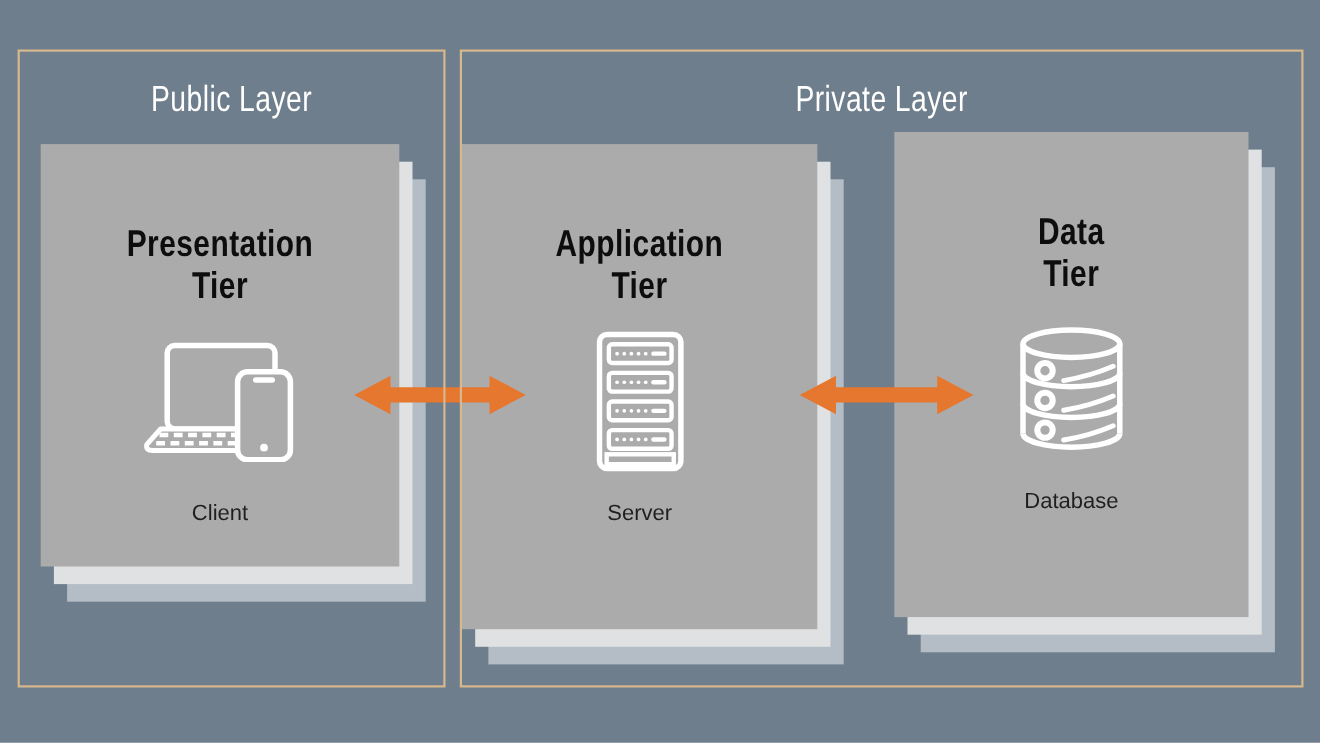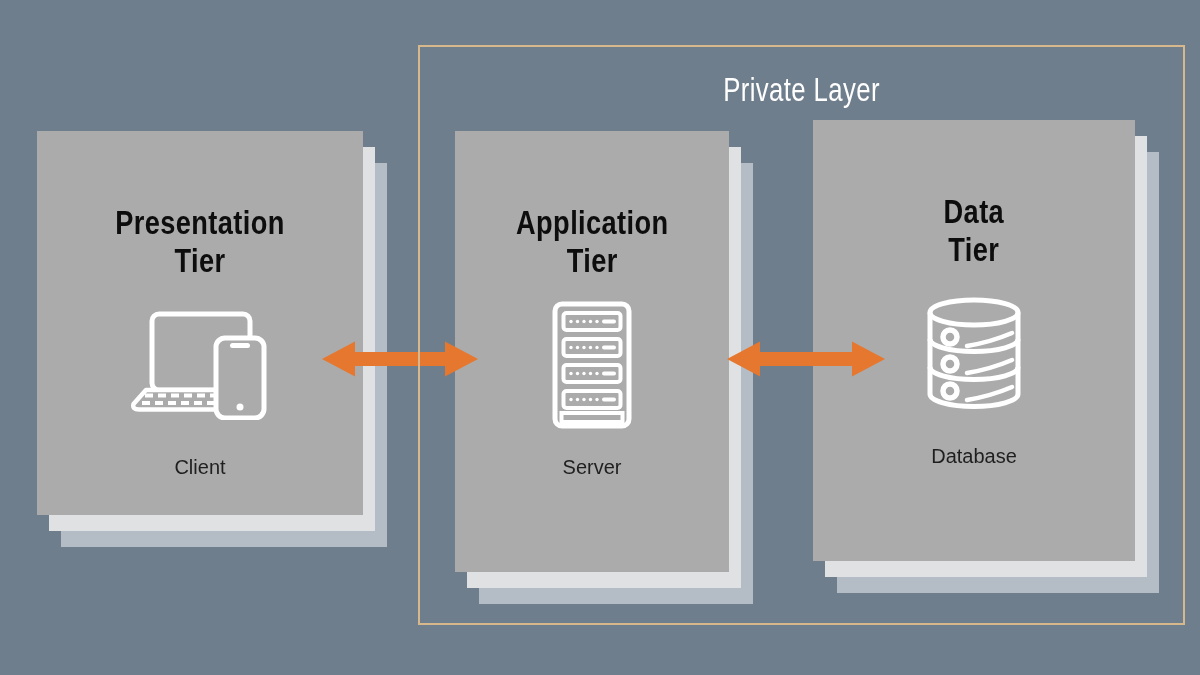--- a/index.html
+++ b/index.html
@@ -40,21 +40,21 @@
   .card-stack{position:absolute;z-index:1;}
   .card-stack .sheet{position:absolute;width:100%;height:100%;}
   .card-stack .back{left:24px;top:32px;background:var(--card-layer-back);}
   .card-stack .mid{left:12px;top:16px;background:var(--card-layer-mid);}
   .card-stack .front{
     left:0;top:0;background:var(--card-front);
     display:flex;flex-direction:column;align-items:center;
     padding-top:72px;
   }
   #card-presentation{left:37px;top:131px;width:326px;height:384px;}
-  #card-application{left:455px;top:131px;width:274px;height:441px;}
+  #card-application{left:420px;top:131px;width:323px;height:441px;}
   #card-data{left:813px;top:120px;width:322px;height:441px;}
 
   .tier-heading{
     color:var(--tier-heading);
     font-size:34px;line-height:38px;font-weight:700;
     text-align:center;white-space:pre-line;
     transform:scaleX(0.8);transform-origin:50% 50%;
     height:76px;letter-spacing:0.5px;
   }
   .icon-holder{
@@ -179,17 +179,20 @@
     <svg width="156" height="36" viewBox="0 0 156 36">
       <polygon points="0,18 33,0.5 33,11 123,11 123,0.5 156,18 123,35.5 123,25 33,25 33,35.5"></polygon>
     </svg>
   </div>
   <div class="arrow" id="arrow-2">
     <svg width="158" height="36" viewBox="0 0 158 36">
       <polygon points="0,18 33,0.5 33,11 125,11 125,0.5 158,18 125,35.5 125,25 33,25 33,35.5"></polygon>
     </svg>
   </div>
 
+  <div class="layer-box" id="box-public">
+    <div class="layer-title">Public Layer</div>
+  </div>
   <div class="layer-box" id="box-private">
     <div class="layer-title">Private Layer</div>
   </div>
 
 </div>
 
 </body></html>

